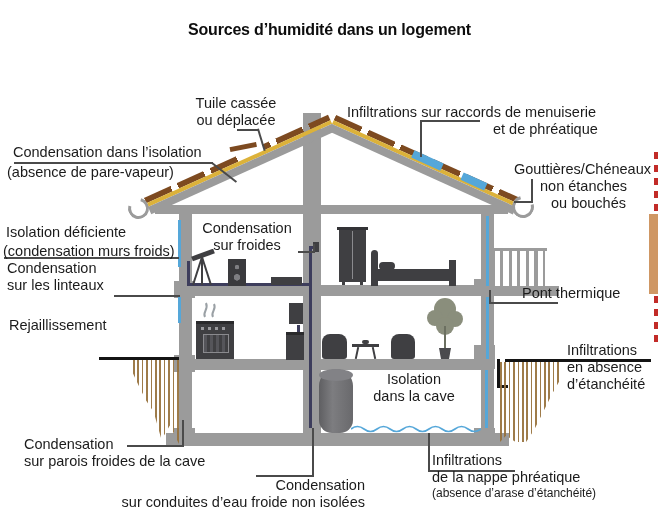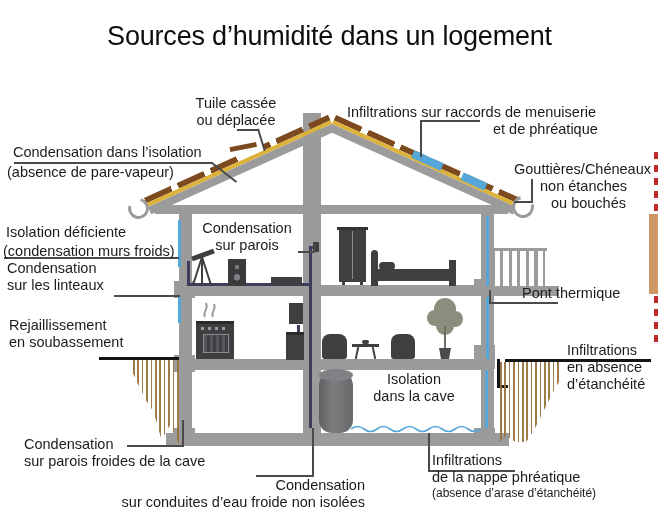--- a/index.html
+++ b/index.html
@@ -14,21 +14,21 @@
   .gray{background:var(--wall-gray)}
   .blue{background:var(--water-blue)}
   .navy{background:var(--pipe-navy)}
   .dark{background:var(--furniture-dark)}
   .ptr{background:#4a4a4a}
   .blk{background:#141414}
   .lbl{position:absolute;color:var(--text);font-size:14.5px;line-height:17px;white-space:nowrap}
   .lbl .sub{font-size:12px;line-height:14px}
   .center{text-align:center}
   .right{text-align:right}
-  #title{position:absolute;left:0;right:0;top:21px;text-align:center;font-size:27px;font-weight:normal;color:#0d0d0d;letter-spacing:-.2px}
+  #title{position:absolute;left:0;right:0;top:21px;text-align:center;font-size:16px;font-weight:bold;color:#0d0d0d;letter-spacing:-.2px}
   .tiles{background:repeating-linear-gradient(90deg,var(--tile-brown) 0 29px,rgba(0,0,0,0) 29px 36px)}
   .hatch{background:repeating-linear-gradient(90deg,rgba(150,112,58,.92) 0 1.6px,rgba(0,0,0,0) 1.6px 4.4px)}
   .reddash{background:repeating-linear-gradient(180deg,var(--marker-red) 0 7px,rgba(0,0,0,0) 7px 13px)}
   .bars{background:repeating-linear-gradient(90deg,var(--wall-gray) 0 3px,rgba(0,0,0,0) 3px 8.5px)}
   .gutter{border:3px solid var(--wall-gray);border-top-color:transparent;border-radius:50%;background:#fff}
 </style>
 </head>
 <body>
 
 <div id="canvas">
@@ -194,34 +194,33 @@
 
   <div class="lbl right" style="left:471px;top:161px;width:180px">Gouttières/Chéneaux</div>
   <div class="lbl" style="left:540px;top:178px">non étanches</div>
   <div class="lbl" style="left:551px;top:195px">ou bouchés</div>
 
   <div class="lbl" style="left:6px;top:224px">Isolation déficiente</div>
   <div class="lbl sub" style="left:3px;top:243px">(condensation murs froids)</div>
 
   <div class="lbl center" style="left:194px;top:220px;width:106px">
     <div>Condensation</div>
-    <div>sur parois</div>
+    <div>sur froides</div>
   </div>
 
   <div class="lbl" style="left:7px;top:260px">
     <div>Condensation</div>
     <div>sur les linteaux</div>
   </div>
 
   <div class="lbl" style="left:522px;top:285px">Pont thermique</div>
 
 
   <div class="lbl" style="left:9px;top:317px">
     <div>Rejaillissement</div>
-    <div>en soubassement</div>
   </div>
 
   <div class="lbl" style="left:567px;top:342px">
     <div>Infiltrations</div>
     <div>en absence</div>
     <div>d’étanchéité</div>
   </div>
 
   <div class="lbl center" style="left:362px;top:371px;width:104px">
     <div>Isolation</div>

